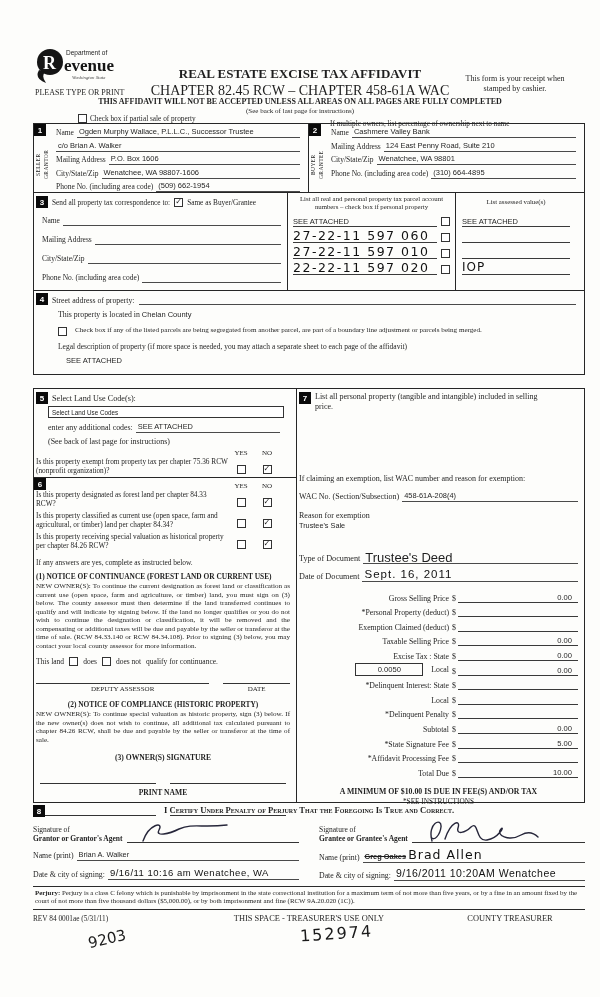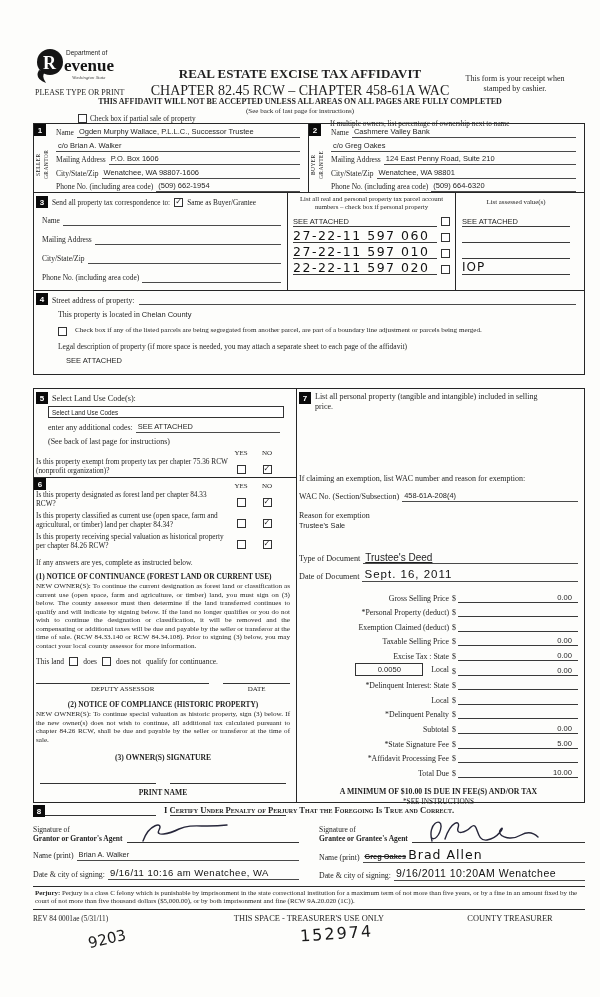--- a/index.html
+++ b/index.html
@@ -168,33 +168,30 @@
         <div class="vlab">
           <span>BUYER</span>
           <span>GRANTEE</span>
         </div>
         <div class="pfields">
           <div class="fline">
             <span class="lbl">Name</span>
             <span class="val">Cashmere Valley Bank</span>
           </div>
           <div class="fline">
-            <span class="val">c/o Greg Oakes</span>
-          </div>
-          <div class="fline">
             <span class="lbl">Mailing Address</span>
             <span class="val">124 East Penny Road, Suite 210</span>
           </div>
           <div class="fline">
             <span class="lbl">City/State/Zip</span>
             <span class="val">Wenatchee, WA  98801</span>
           </div>
           <div class="fline">
             <span class="lbl">Phone No. (including area code)</span>
-            <span class="val">(509) 664-6320</span>
+            <span class="val">(310) 664-4895</span>
           </div>
         </div>
       </div>
     </div>
 
     <div class="rowB">
       <div class="c3a">
         <div style="display:flex;align-items:center;gap:4px;font-size:7.3px;">
           <span class="mk">3</span>
           <span class="serif">Send all property tax correspondence to:</span>
@@ -356,21 +353,21 @@
       </div>
       <div class="serif" style="margin-top:62px;font-size:8px;">If claiming an exemption, list WAC number and reason for exemption:</div>
       <div class="fline" style="margin-top:8px;font-size:8px;">
         <span class="lbl">WAC No. (Section/Subsection)</span>
         <span class="val" style="font-size:7.4px;">458-61A-208(4)</span>
       </div>
       <div class="serif" style="margin-top:9px;font-size:8px;">Reason for exemption</div>
       <div class="sans" style="margin-top:1px;font-size:7.3px;">Trustee's Sale</div>
       <div class="fline" style="margin-top:23px;font-size:8.2px;">
         <span class="lbl">Type of Document</span>
-        <span class="val" style="font-size:10px;text-decoration:underline;">Trustee's Deed</span>
+        <span class="val" style="font-size:13px;">Trustee's Deed</span>
       </div>
       <div class="fline" style="margin-top:4px;font-size:8.2px;">
         <span class="lbl">Date of Document</span>
         <span class="val hw" style="font-size:11.5px;line-height:13px;">Sept. 16, 2011</span>
       </div>
 
       <div style="margin-top:6px;">
         <div class="mrow">
           <span class="mlab serif">Gross Selling Price</span>
           <span class="mcur serif">$</span>

